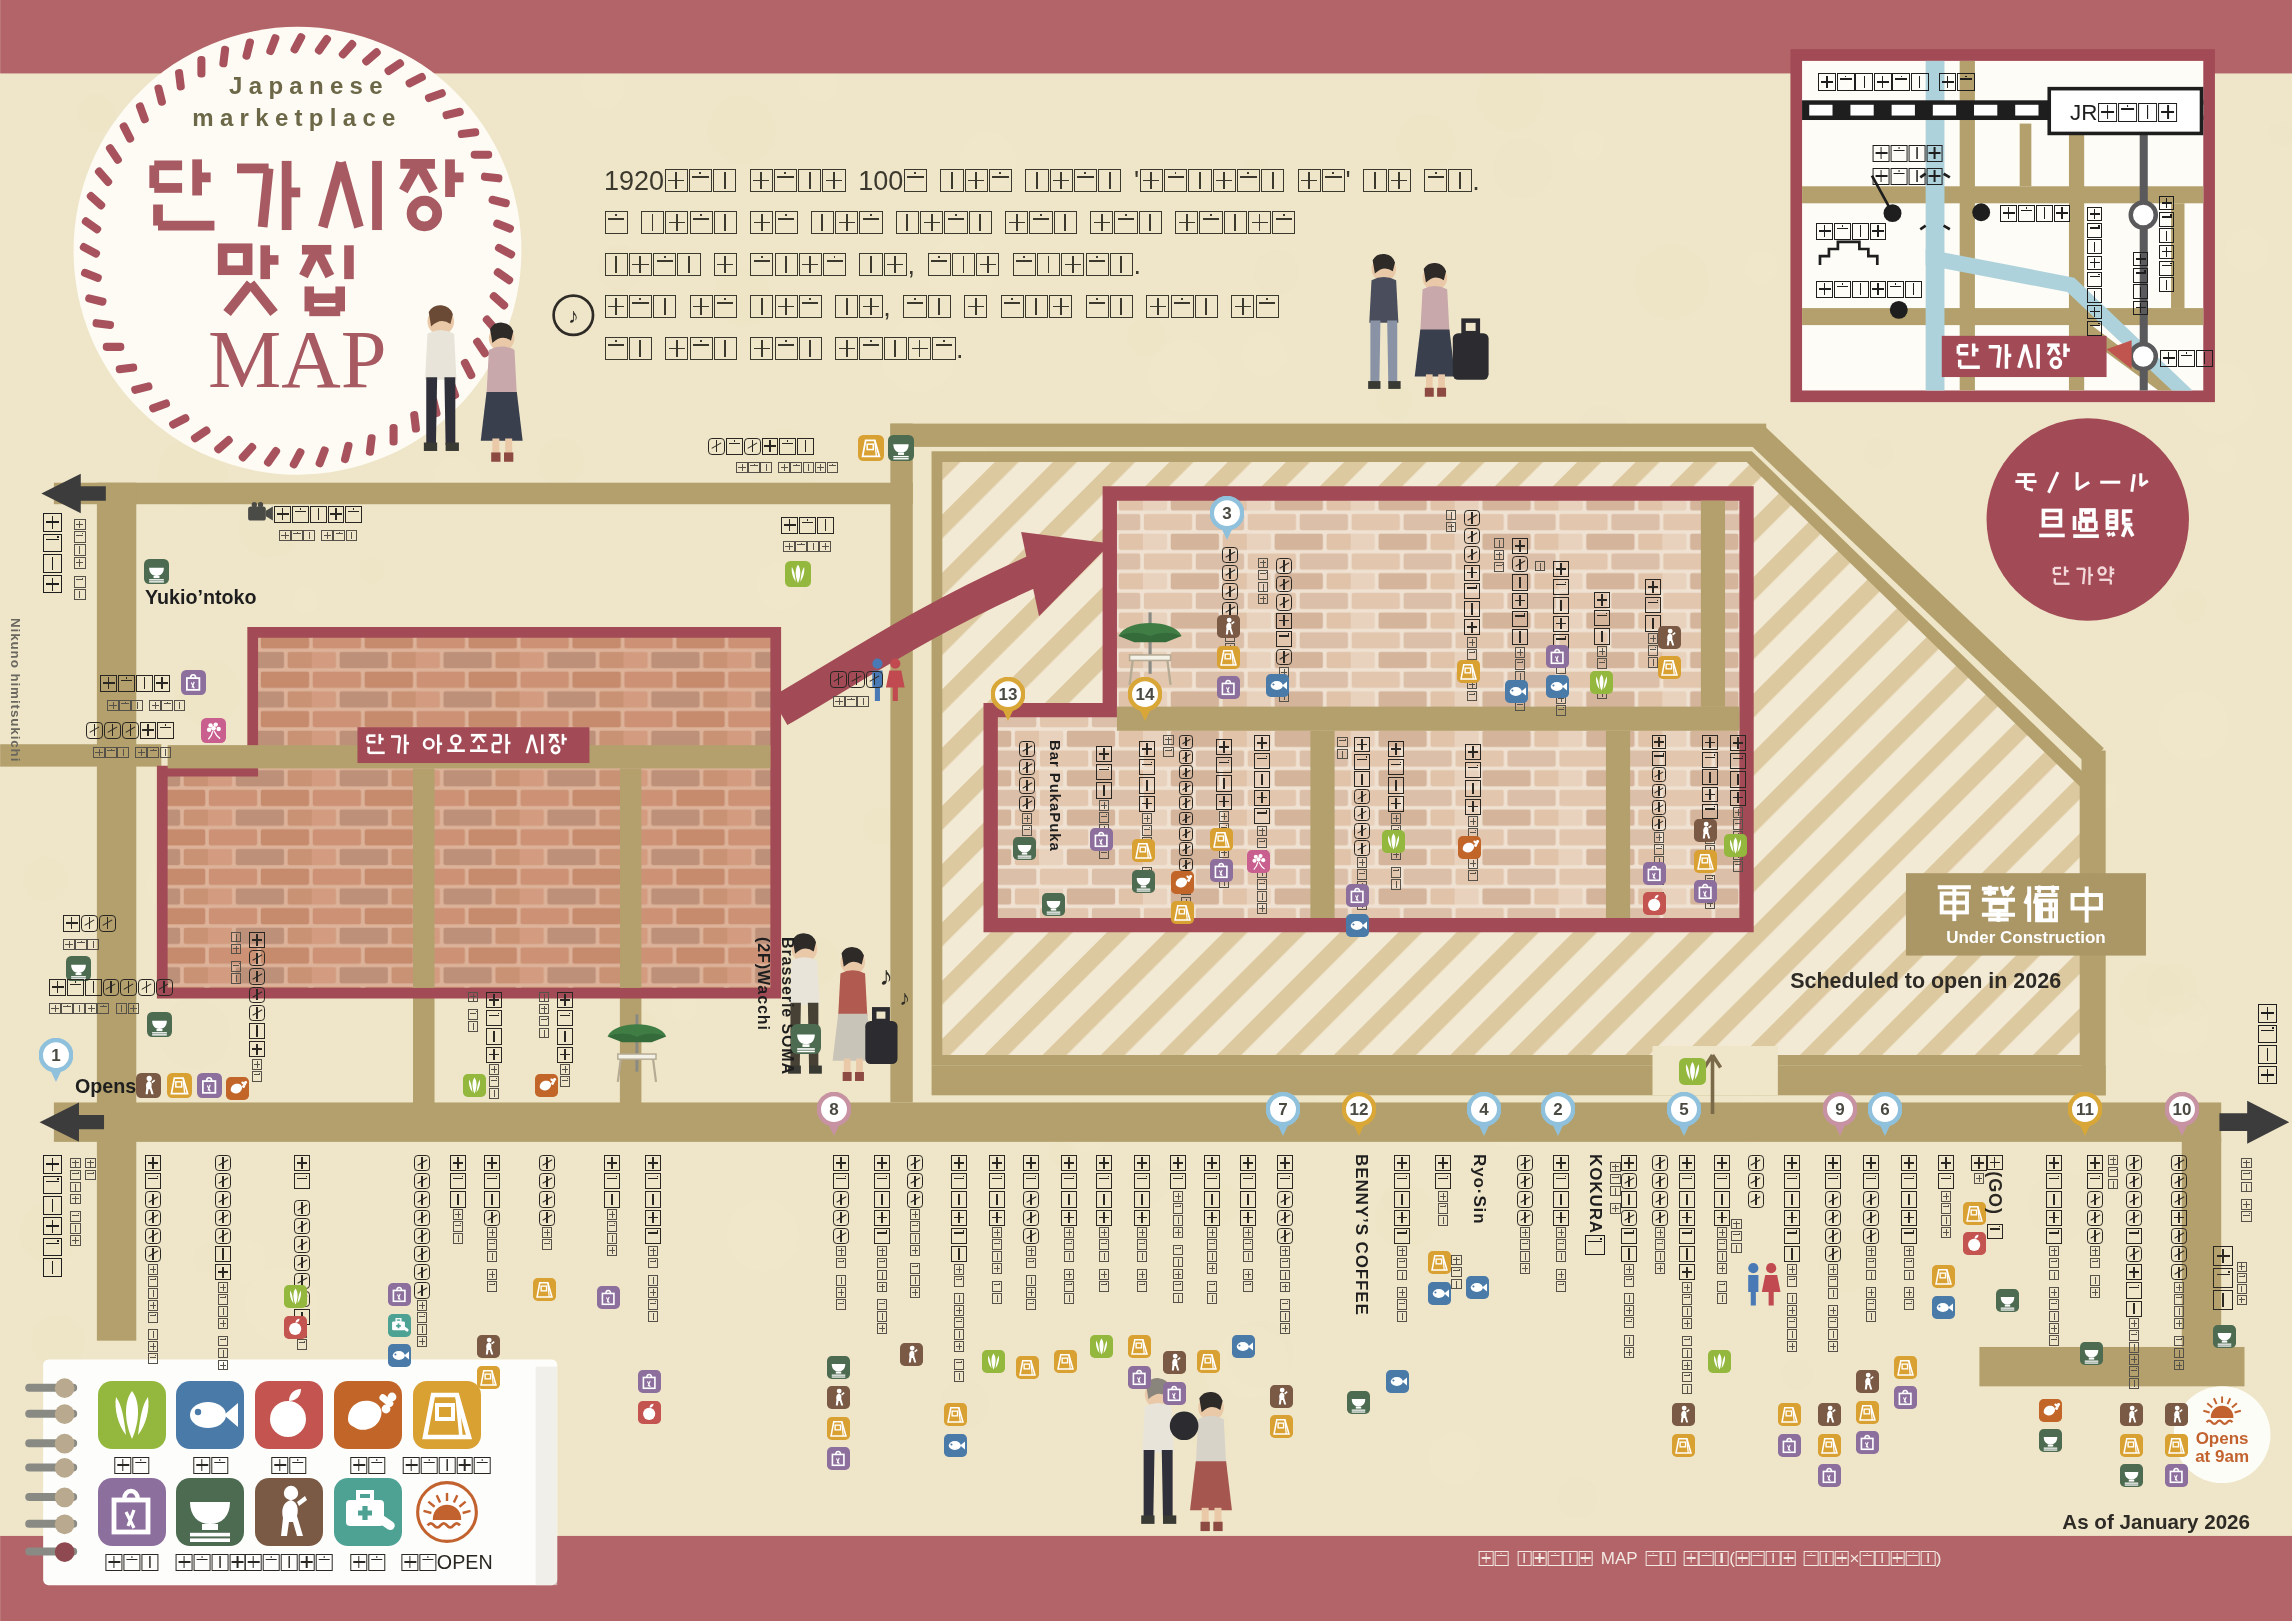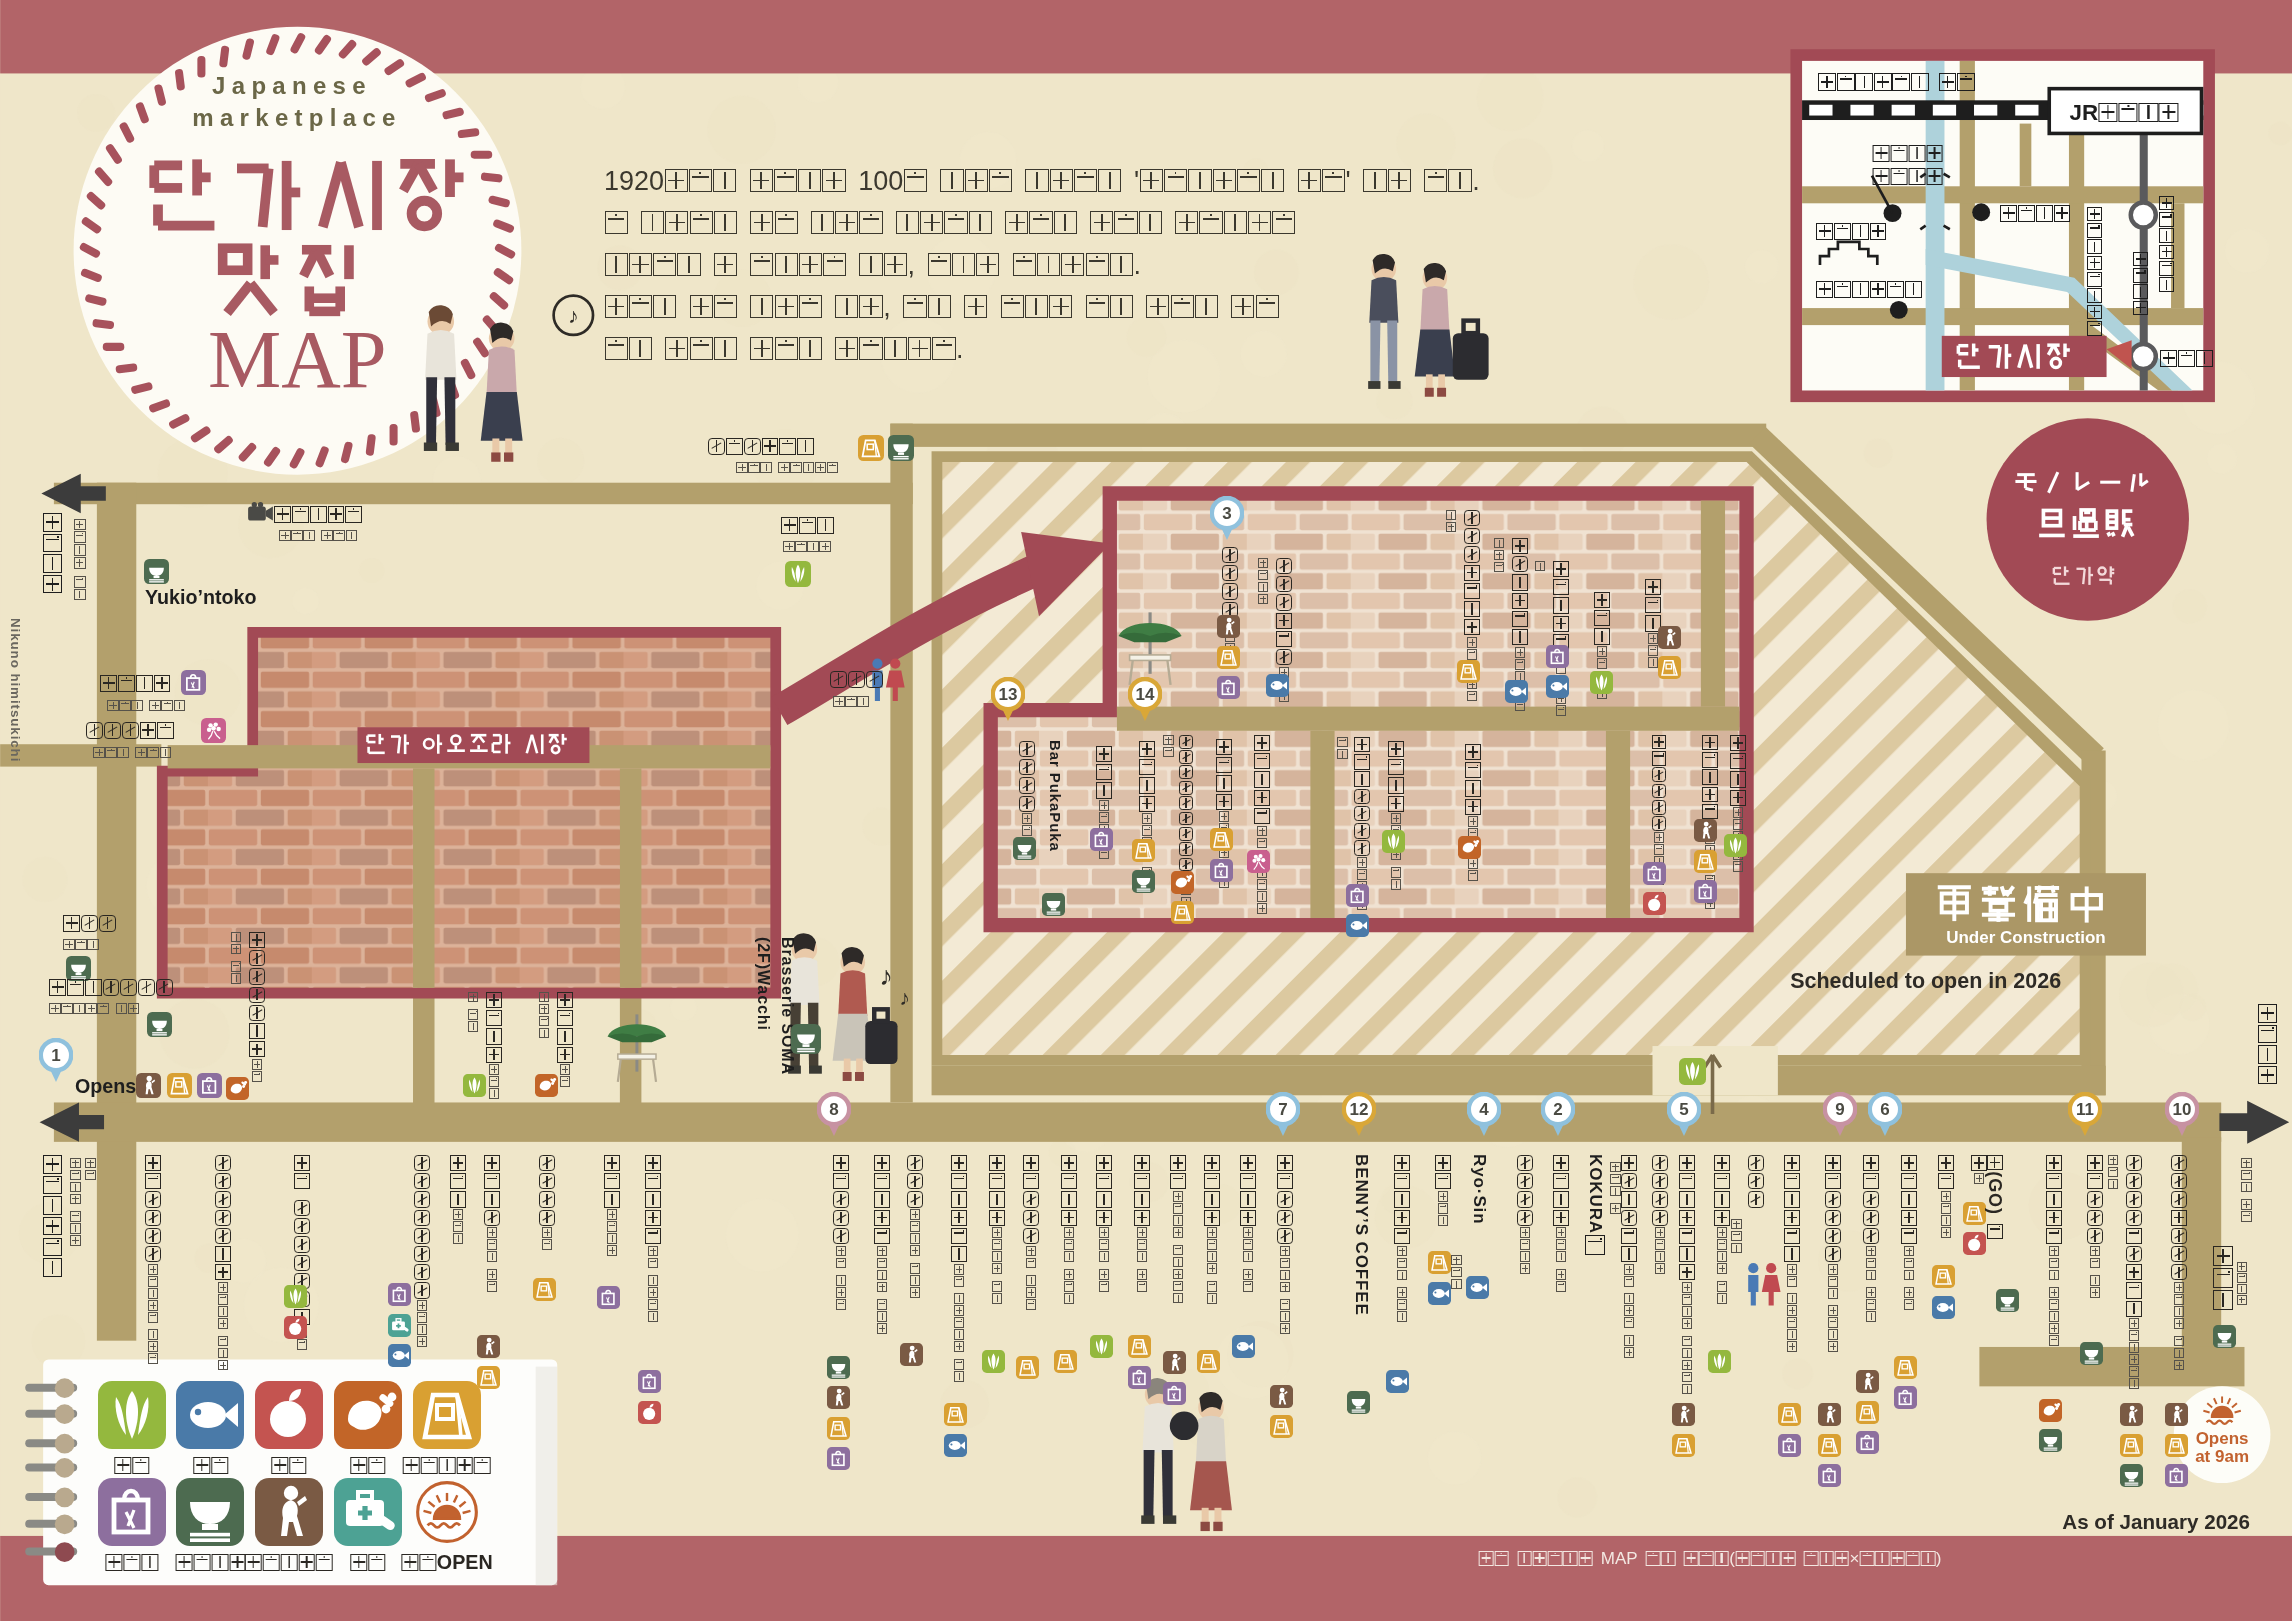--- a/index.html
+++ b/index.html
@@ -1,17 +1,17 @@
 <!DOCTYPE html>
 <html style="font-size:14.3px"><head><meta charset="utf-8"><style>
 *{margin:0;padding:0;box-sizing:border-box}
 body{font-family:"Liberation Sans",sans-serif;background:#888}
 #page{position:relative;width:2293px;height:1621px;overflow:hidden;background:#efe6c9}
 .abs{position:absolute}
-.hl{position:absolute;font-weight:bold;white-space:nowrap;line-height:1.15}
+.hl{position:absolute;font-weight:normal;white-space:nowrap;line-height:1.15}
 .vl{position:absolute;writing-mode:vertical-rl;text-orientation:mixed;font-weight:bold;line-height:1.1;letter-spacing:0.9px}
 i.k{display:inline-block;width:.86em;height:.86em;border:.07em solid currentColor;margin:.03em .02em;position:relative;vertical-align:-.12em}
 .vl i.k{vertical-align:0;margin:.05em 0}
 i.k::before{content:"";position:absolute;left:12%;right:12%;top:44%;height:.07em;background:currentColor}
 i.k.k2::before{top:26%}
 i.k.k2::after{content:"";position:absolute;left:12%;right:12%;top:64%;height:.07em;background:currentColor}
 i.k.k::after{content:"";position:absolute;top:10%;bottom:10%;left:45%;width:.07em;background:currentColor}
 i.k.k3::before{left:45%;right:auto;top:10%;bottom:10%;height:auto;width:.07em}
 i.k.k4{border-width:.05em;border-radius:.2em}
 i.k.k4::before{transform:rotate(-30deg)}
@@ -637,21 +637,21 @@
         <circle cx="10" cy="-20" r="6" fill="#c04a50"></circle>
         <path d="M3 -12 L17 -12 L21 8 L13 8 L13 24 L7 24 L7 24 L7 8 L-1 8 Z" fill="#c04a50"></path>
       </g>
       <g transform="translate(1968,1435) scale(0.95)">
         <circle cx="-11" cy="-20" r="6" fill="#4a7ab5"></circle>
         <path d="M-17 -12 L-5 -12 L-5 8 L-8 8 L-8 24 L-14 24 L-14 8 L-17 8 Z" fill="#4a7ab5"></path>
         <circle cx="10" cy="-20" r="6" fill="#c04a50"></circle>
         <path d="M3 -12 L17 -12 L21 8 L13 8 L13 24 L7 24 L7 24 L7 8 L-1 8 Z" fill="#c04a50"></path>
       </g>
     </svg>
-    <div class="hl" style="left:292px;top:72px;transform:translateX(-50%);font-size:24px;color:#6b6747;letter-spacing:6.3px;font-weight:bold">Japanese</div>
+    <div class="hl" style="left:309px;top:72px;transform:translateX(-50%);font-size:24px;color:#6b6747;letter-spacing:6.3px;font-weight:bold">Japanese</div>
     <div class="hl" style="left:297px;top:104px;transform:translateX(-50%);font-size:24px;color:#6b6747;letter-spacing:6.3px;font-weight:bold">marketplace</div>
     <svg class="abs" style="left:0;top:0" width="627" height="502" viewBox="0 0 700 560">
       <g stroke="#a85a62" stroke-width="10.9" fill="none" stroke-linecap="butt">
         <line x1="172.2" y1="184.4" x2="203.3" y2="184.4"></line>
         <line x1="172.2" y1="184.4" x2="172.2" y2="209.6"></line>
         <line x1="172.2" y1="209.6" x2="203.3" y2="209.6"></line>
         <line x1="220.1" y1="177.7" x2="220.1" y2="218.0"></line>
         <line x1="220.1" y1="197.8" x2="235.2" y2="197.8"></line>
         <line x1="176.4" y1="228.1" x2="176.4" y2="251.6"></line>
         <line x1="176.4" y1="251.6" x2="239.4" y2="251.6"></line>

